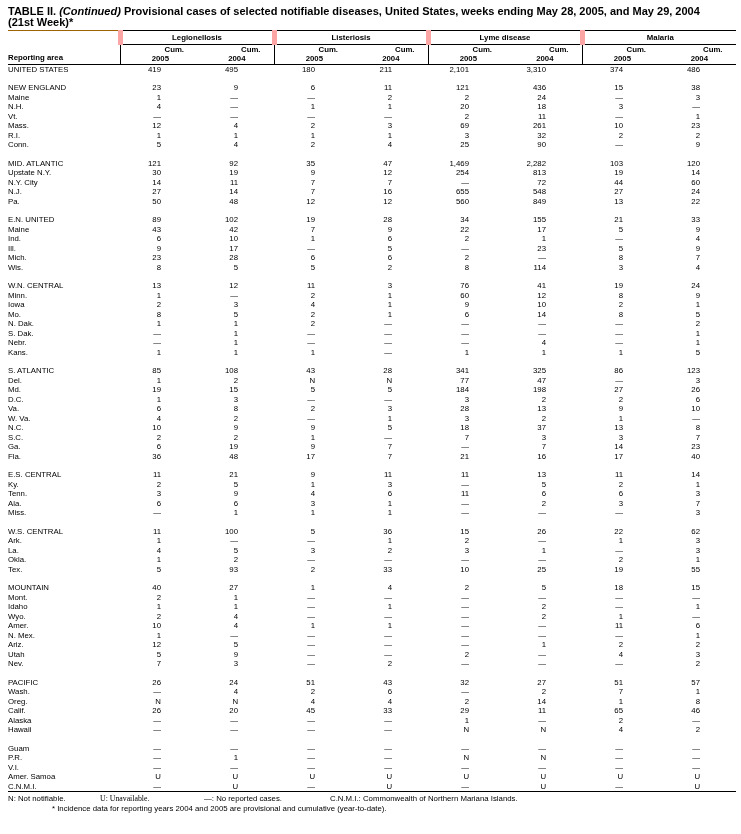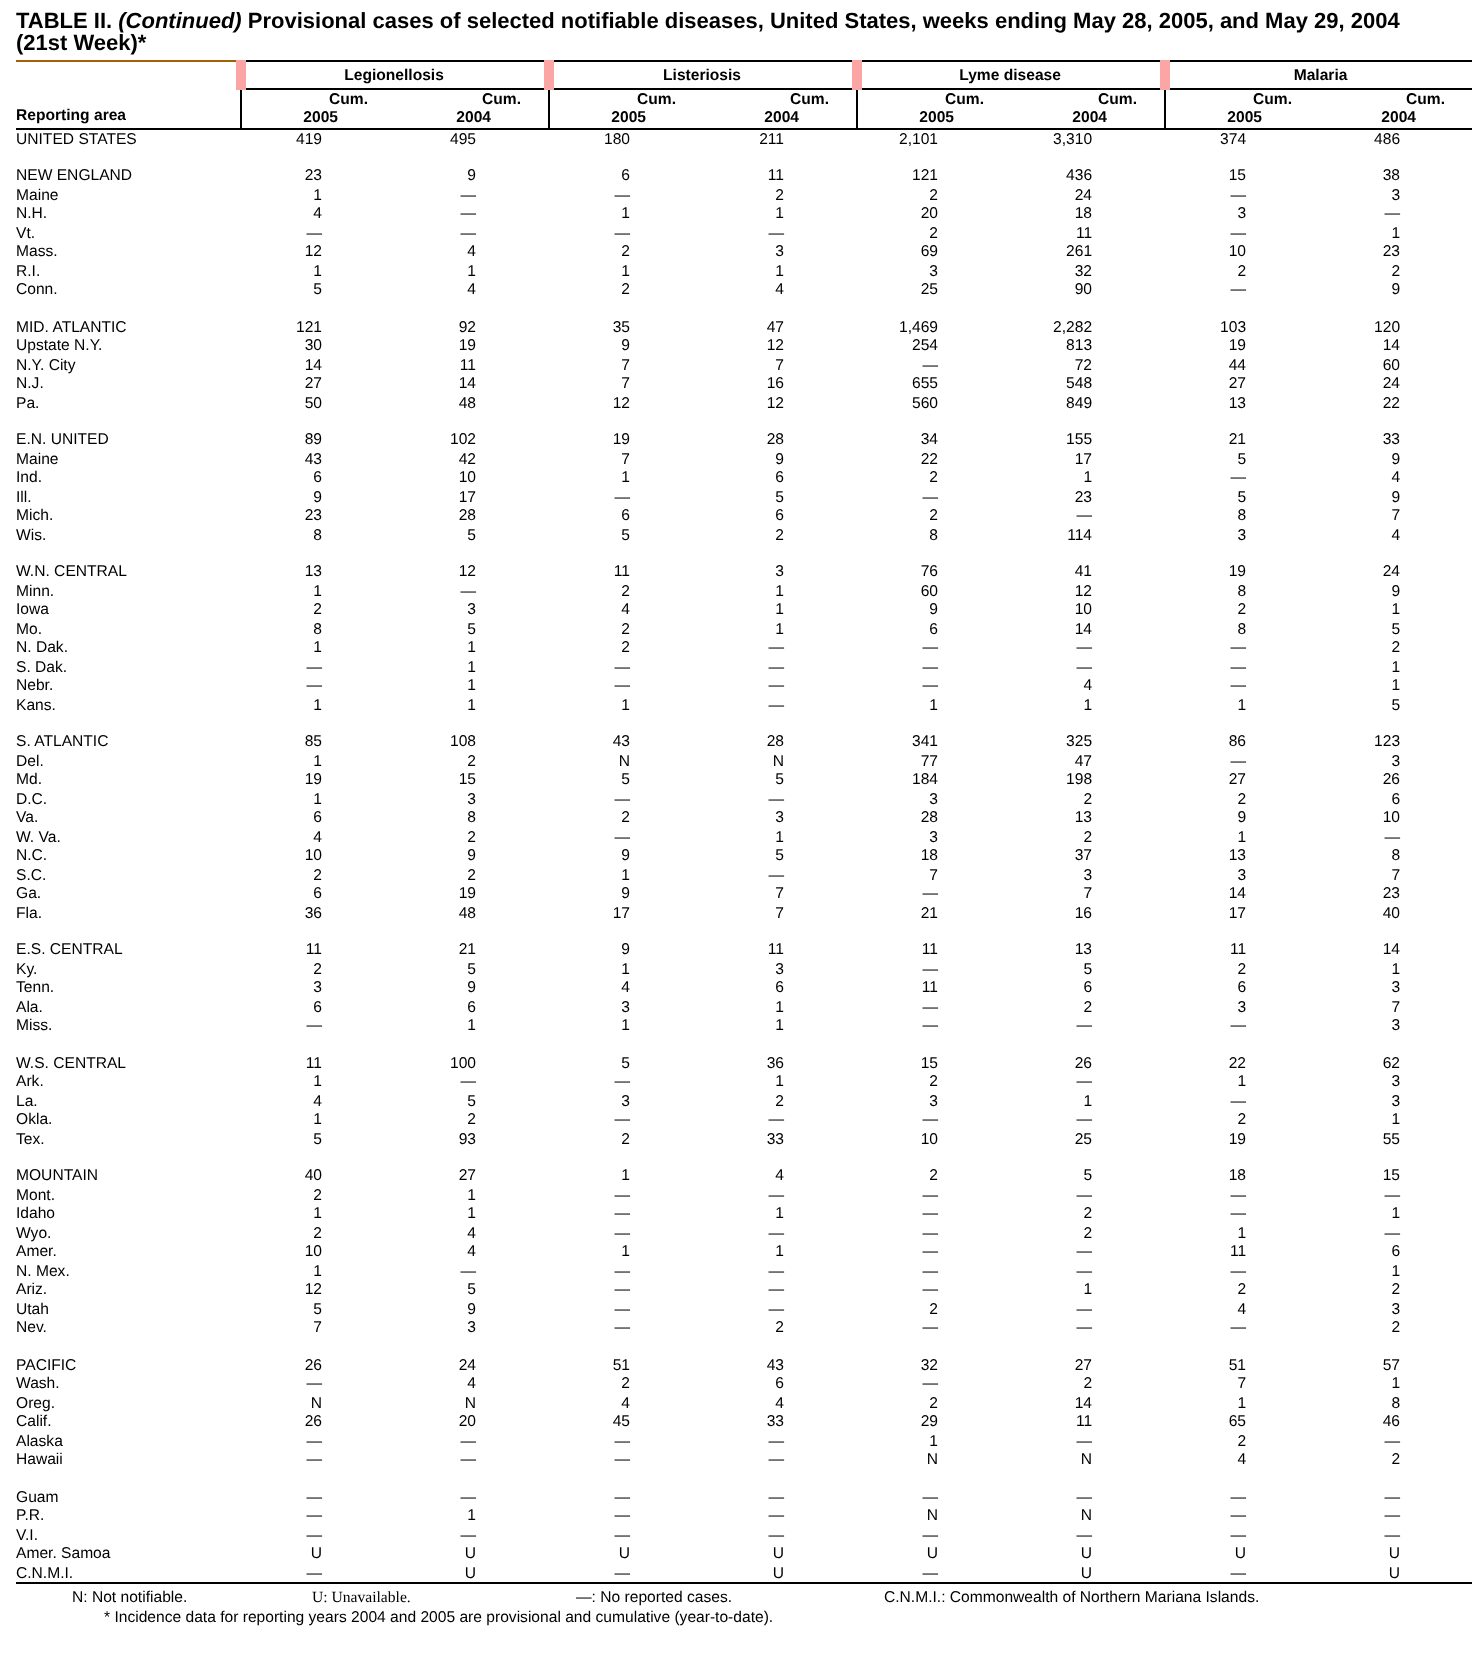--- a/index.html
+++ b/index.html
@@ -35,21 +35,21 @@
   th.cum  { padding-right: 28px; height: 9.5px; padding-left: 44px; }
   th.year { text-align: right; padding-right: 28px; height: 10px; border-bottom: 1px solid #000; vertical-align: top; }
   th.gl   { border-left: 1px solid #000; }
 
   tbody td { line-height: 9.5px; height: 9.5px; white-space: nowrap; }
   td.area { text-align: left; }
   td.num  { text-align: right; padding-right: 36px; font-variant-numeric: tabular-nums; }
   tr.gap td { height: 9px; line-height: 9px; }
 
   .footnotes { margin-top: 2px; font-size: 7.8px; line-height: 10px; }
-  .legend span { display: inline-block; vertical-align: top; margin-left: 28px; }
+  .legend span { display: inline-block; vertical-align: top; }
   .legend .s1 { width: 92px; }
   .legend .s2 { width: 104px; font-family: Liberation Serif, serif; }
   .legend .s3 { width: 126px; }
   .note { padding-left: 3px; margin-left: 41px; }
 </style>
 </head>
 <body>
 
 <div class="page">
 

